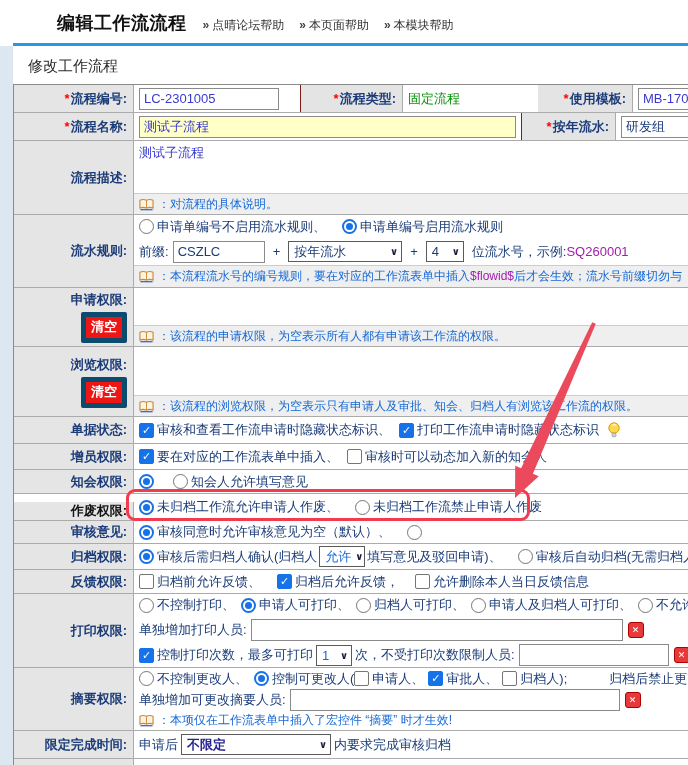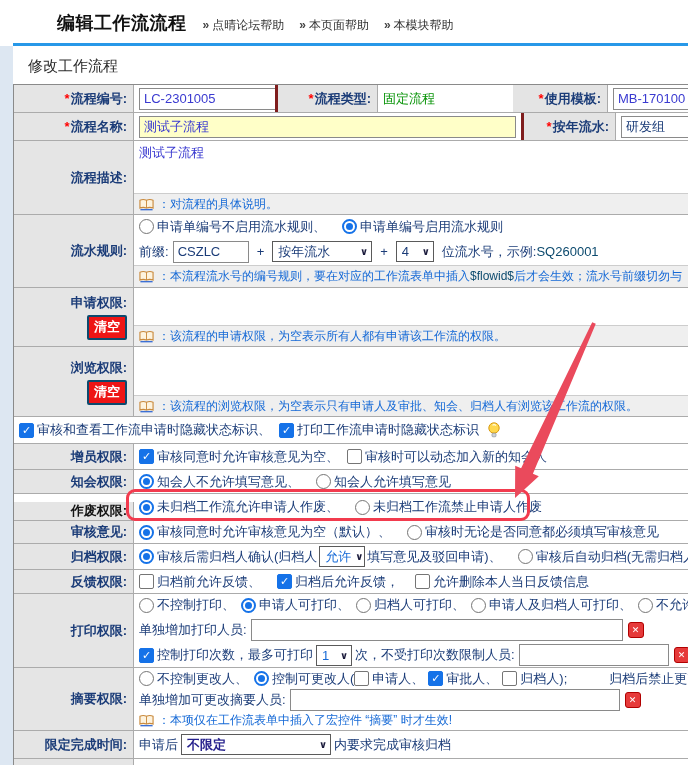--- a/index.html
+++ b/index.html
@@ -13,45 +13,45 @@
   .crumb{display:flex;gap:3px;align-items:baseline;cursor:pointer;}
   .crumb .sep{font-weight:bold;color:#444;}
   .divider{position:absolute;left:13px;top:43px;width:675px;height:3px;background:#2798e8;}
   .section-title{position:absolute;left:28px;top:57px;font-size:15px;color:#2b2b2b;}
   
   .tbl{position:absolute;left:13px;top:84px;width:947px;background:#fff;border:1px solid #8a8a8a;box-sizing:border-box;font-size:13px;color:#1b3c78;}
   .row{display:flex;border-bottom:1px solid #ababab;box-sizing:border-box;}
   .row:last-child{border-bottom:none;}
   .lbl{width:120px;min-width:120px;background:#e5e5e5;border-right:1px solid #ababab;box-sizing:border-box;display:flex;flex-direction:column;justify-content:center;align-items:flex-end;padding-right:6px;font-weight:bold;color:#1b3c78;text-align:right;font-size:13px;}
   .lbl.dark{color:#141414;margin-top:8px;}
-  .lbl2{background:#e4e4e4;border-left:3px solid #7f1d1d;border-right:1px solid #ababab;box-sizing:border-box;display:flex;align-items:center;justify-content:flex-end;padding-right:6px;font-weight:bold;color:#1b3c78;}
+  .lbl2{background:#e4e4e4;border-left:1px solid #7f1d1d;border-right:1px solid #ababab;box-sizing:border-box;display:flex;align-items:center;justify-content:flex-end;padding-right:6px;font-weight:bold;color:#1b3c78;}
   .req{color:#f00;font-style:normal;font-weight:bold;margin-right:1px;}
   .content{flex:1;display:flex;flex-direction:column;min-width:0;}
   .cellv{display:flex;align-items:center;padding-left:5px;box-sizing:border-box;}
   .line{display:flex;align-items:center;padding-left:5px;box-sizing:border-box;white-space:nowrap;}
   .hint{background:#efefef;border-top:1px solid #cdcdcd;display:flex;align-items:center;gap:4px;padding-left:5px;font-size:12px;color:#1569d6;box-sizing:border-box;white-space:nowrap;}
   .grow{flex:1;}
   
   .rd{width:15px;height:15px;min-width:15px;border-radius:50%;border:1px solid #757575;background:#fff;display:inline-block;box-sizing:border-box;margin-right:3px;position:relative;cursor:pointer;}
   .rd.on{border:2px solid #1572e8;}
   .rd.on::after{content:"";position:absolute;inset:2px;border-radius:50%;background:#1572e8;}
   .cb{width:15px;height:15px;min-width:15px;border:1px solid #757575;border-radius:2px;background:#fff;display:inline-flex;align-items:center;justify-content:center;box-sizing:border-box;margin-right:3px;cursor:pointer;color:#fff;font-size:11px;font-weight:bold;}
   .cb.on{background:#1572e8;border-color:#1572e8;}
   .cb.on::after{content:"✓";}
   .inp{height:22px;border:1px solid #8a8a8a;background:#fff;font-family:inherit;font-size:13px;color:#3a3ad0;padding:0 4px;box-sizing:border-box;}
   .inp.navy{color:#1b3c78;}
   .inp.yellow{background:#ffffc8;}
   .sel{height:21px;border:1px solid #5a5a5a;background:#fff;display:inline-flex;align-items:center;justify-content:space-between;padding:0 3px 0 5px;box-sizing:border-box;cursor:pointer;color:#1b3c78;}
   .sel .chev{font-size:10px;font-weight:bold;color:#1b1b3c;margin-left:4px;}
   .sel.blue{color:#1569d6;}
   .sel.bold{color:#241f8c;font-weight:bold;}
-  .clear-btn{background:#ee1515;border:2px solid #0c4a6e;color:#fff;font-size:13px;font-weight:bold;padding:1px 5px 2px;border-radius:2px;margin-top:3px;cursor:pointer;}
+  .clear-btn{background:#ee1515;border:5px solid #0c4a6e;color:#fff;font-size:13px;font-weight:bold;padding:1px 5px 2px;border-radius:2px;margin-top:3px;cursor:pointer;}
   .del{width:14px;height:14px;min-width:14px;background:#e63a3a;border:1px solid #b00000;border-radius:3px;color:#fff;font-size:9px;font-weight:bold;display:inline-flex;align-items:center;justify-content:center;margin-left:5px;cursor:pointer;}
   .green{color:#089408;}
-  .red{color:#0c4a6e;text-align:right;}
+  .red{color:#a21caf;text-align:right;}
   .icon{display:inline-flex;align-items:center;}
   .gap{margin-left:16px;}
   .gap-sm{margin-left:8px;}
   .desc-text{padding:3px 0 0 5px;font-size:13px;color:#3a3ad0;}
   
   .hl-box{position:absolute;left:126px;top:489px;width:404px;height:32px;border:3px solid #f23b4e;border-radius:9px;box-sizing:border-box;z-index:5;pointer-events:none;}
   .arrow-svg{position:absolute;left:0;top:0;z-index:6;pointer-events:none;}
 </style>
 </head>
 <body>
@@ -78,21 +78,21 @@
   </div>
   <div class="divider"></div>
   <div class="section-title">修改工作流程</div>
 
   <div class="tbl">
 
     <div class="row" style="height:28px">
       <div class="lbl">
           <span><em class="req">*</em><span>流程编号:</span></span>
         </div>
-      <div class="cellv" style="width:141px;border-right:none;">
+      <div class="cellv" style="width:166px;border-right:none;">
         <input class="inp" style="width: 140px;" value="LC-2301005">
       </div>
       <div class="lbl2" style="width:103px">
           <span><em class="req">*</em><span>流程类型:</span></span>
         </div>
       <div class="cellv green" style="width:135px">固定流程</div>
       <div class="lbl2" style="width:95px;border-left:none;">
           <span><em class="req">*</em><span>使用模板:</span></span>
         </div>
       <div class="cellv grow">
@@ -140,23 +140,23 @@
         </div>
       <div class="content">
         <div class="line" style="height:24px">
           <span class="rd"></span>
           <span>申请单编号不启用流水规则、</span>
           <span class="rd gap on"></span>
           <span>申请单编号启用流水规则</span>
         </div>
         <div class="line" style="height:27px">
           <span>前缀:</span>
-          <input class="inp navy" style="width: 76px; margin-left: 4px;" value="CSZLC">
+          <input class="inp navy" style="width: 92px; margin-left: 4px;" value="CSZLC">
           <span class="gap-sm">+</span>
-          <span class="sel gap-sm" style="width:100px">
+          <span class="sel gap-sm" style="width:114px">
               <span>按年流水</span>
               <span class="chev">∨</span>
             </span>
           <span class="gap-sm">+</span>
           <span class="sel gap-sm" style="width:38px">
               <span>4</span>
               <span class="chev">∨</span>
             </span>
           <span class="gap-sm">位流水号，示例: </span>
           <span class="red">SQ260001</span>
@@ -208,20 +208,23 @@
                 <line x1="8" y1="2" x2="8" y2="10.3" stroke="#c98a3d"></line>
                 <line x1="1.5" y1="12" x2="14.5" y2="12" stroke="#3b6fd4" stroke-width="1.5"></line>
               </svg>
             </span>
           <span>：该流程的浏览权限，为空表示只有申请人及审批、知会、归档人有浏览该工作流的权限。</span>
         </div>
       </div>
     </div>
 
     <div class="row" style="height:27px">
+      <div class="lbl">
+          <span>单据状态:</span>
+        </div>
       <div class="content">
         <div class="line grow">
           <span class="cb on"></span>
           <span>审核和查看工作流申请时隐藏状态标识、</span>
           <span class="cb gap-sm on"></span>
           <span>打印工作流申请时隐藏状态标识</span>
           <span class="icon gap-sm">
               <svg width="14" height="16" viewBox="0 0 14 16">
                 <circle cx="7" cy="6" r="5.2" fill="#ffd84d" stroke="#d89a10" stroke-width="1"></circle>
                 <path d="M6 3 Q7 2 8.6 3.2" stroke="#fff8d0" stroke-width="1.4" fill="none" stroke-linecap="round"></path>
@@ -232,35 +235,34 @@
       </div>
     </div>
 
     <div class="row" style="height:26px">
       <div class="lbl">
           <span>增员权限:</span>
         </div>
       <div class="content">
           <div class="line grow">
         <span class="cb on"></span>
-        <span>审核同意时允许审核意见为空、</span>
+        <span>要在对应的工作流表单中插入、</span>
         <span class="cb gap-sm"></span>
         <span>审核时可以动态加入新的知会人</span>
       </div>
         </div>
     </div>
 
     <div class="row" style="height:24px">
       <div class="lbl">
           <span>知会权限:</span>
         </div>
       <div class="content">
           <div class="line grow">
         <span class="rd on"></span>
-        <span>知会人不允许填写意见、</span>
         <span class="rd gap"></span>
         <span>知会人允许填写意见</span>
       </div>
         </div>
     </div>
 
     <div class="row" style="height:27px">
       <div class="lbl dark">
           <span>作废权限:</span>
         </div>
@@ -276,21 +278,20 @@
 
     <div class="row" style="height:23px">
       <div class="lbl">
           <span>审核意见:</span>
         </div>
       <div class="content">
           <div class="line grow">
         <span class="rd on"></span>
         <span>审核同意时允许审核意见为空（默认）、</span>
         <span class="rd gap"></span>
-        <span>审核时无论是否同意都必须填写审核意见</span>
       </div>
         </div>
     </div>
 
     <div class="row" style="height:26px">
       <div class="lbl">
           <span>归档权限:</span>
         </div>
       <div class="content">
           <div class="line grow">

